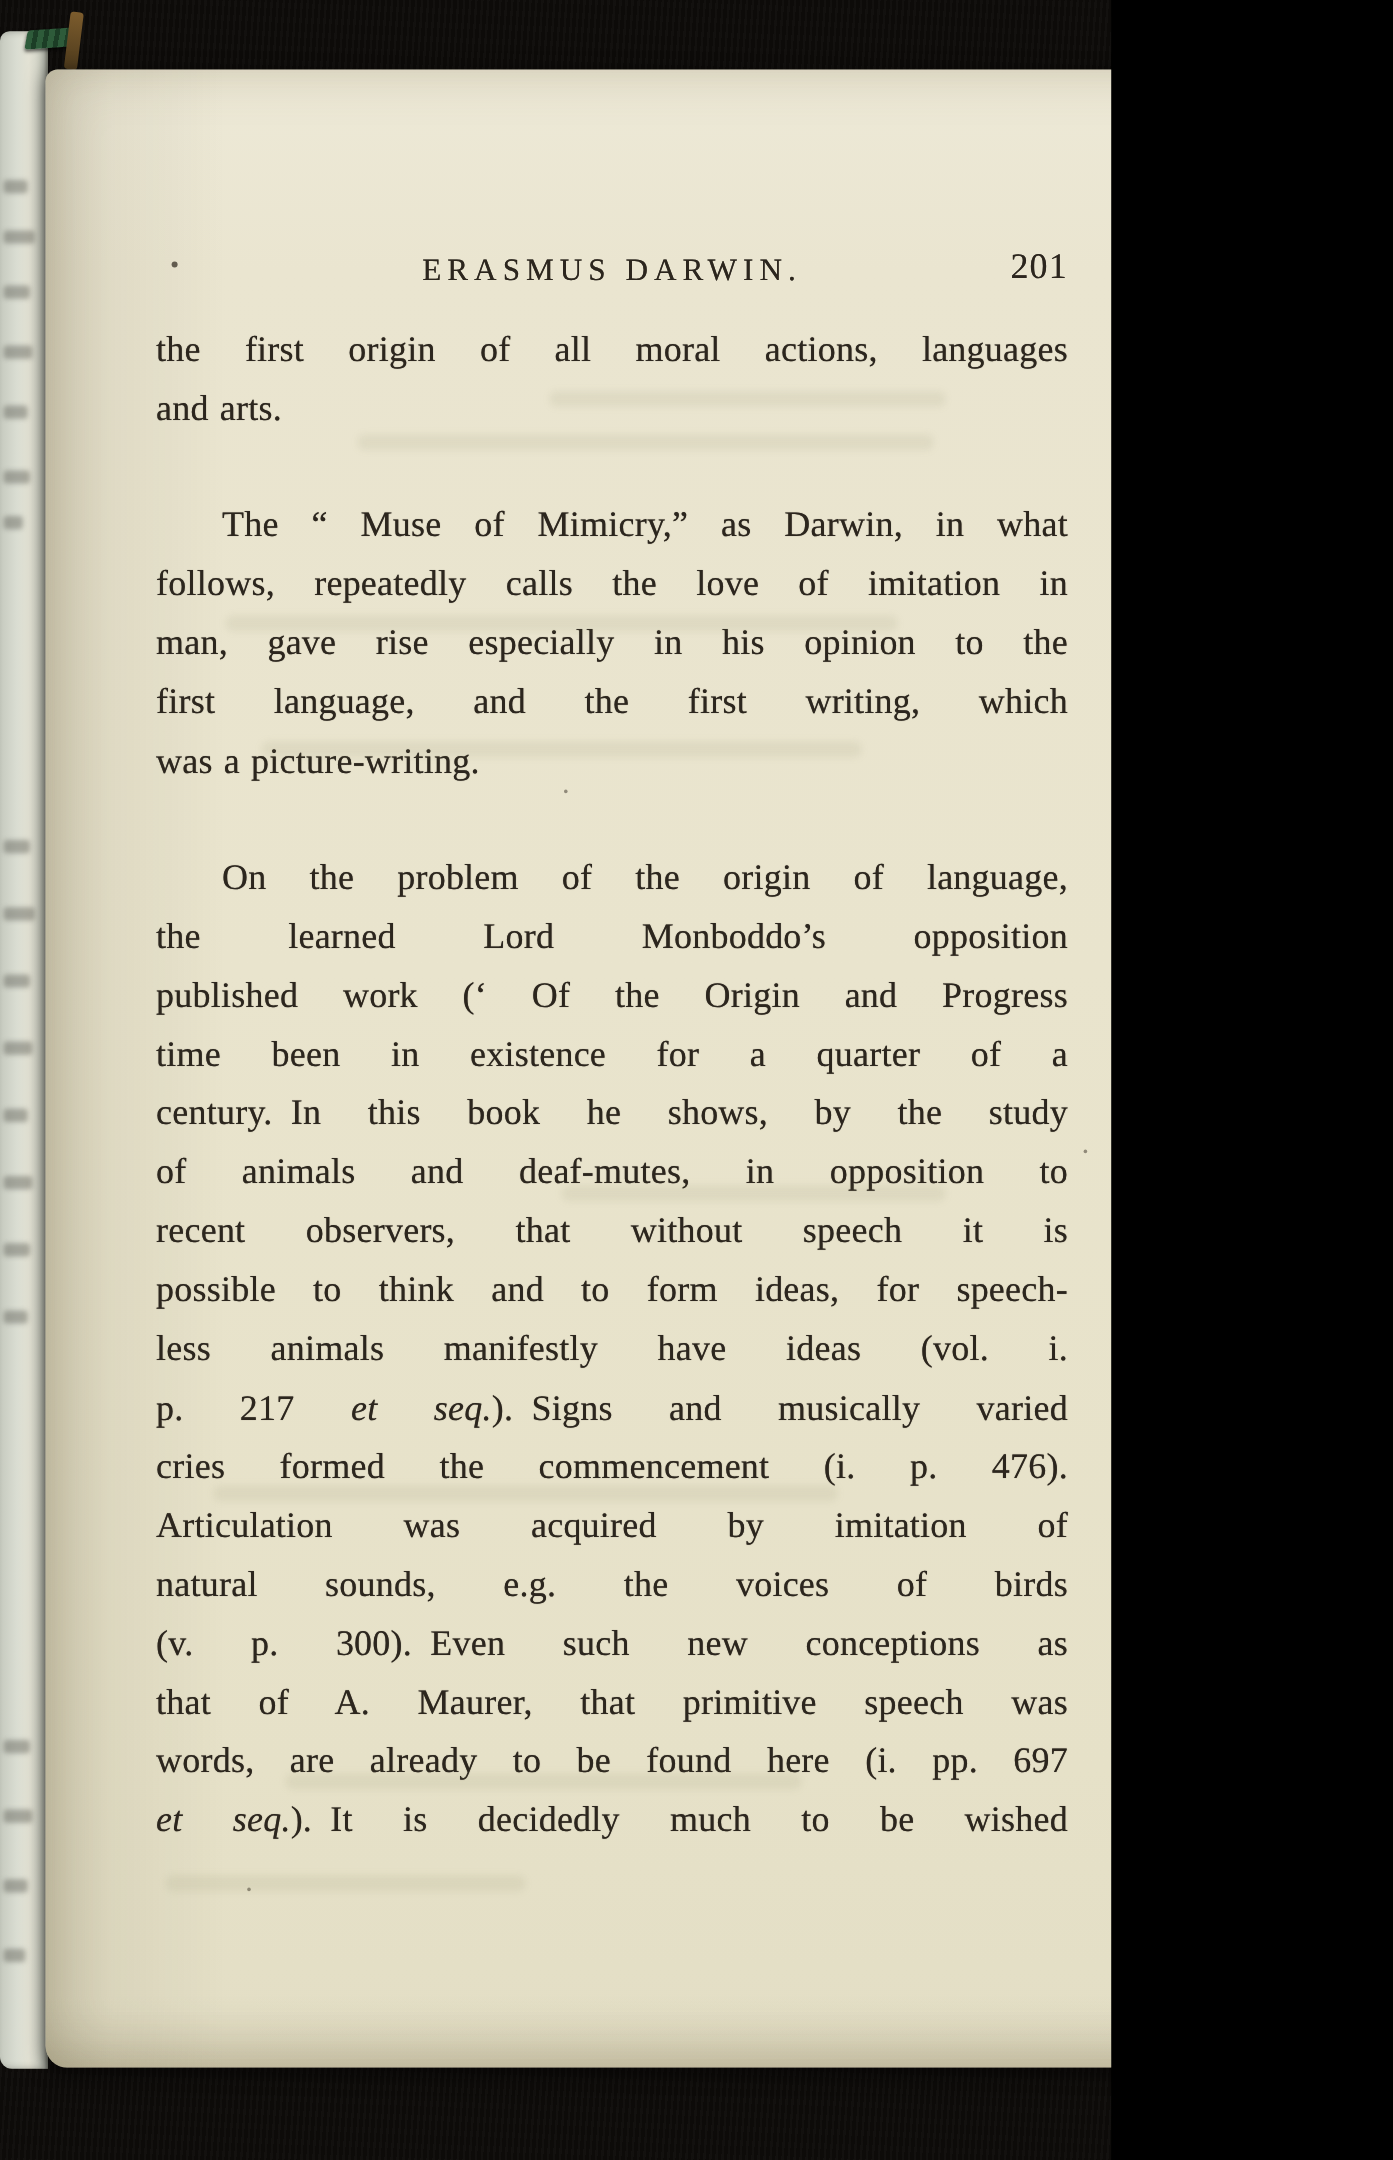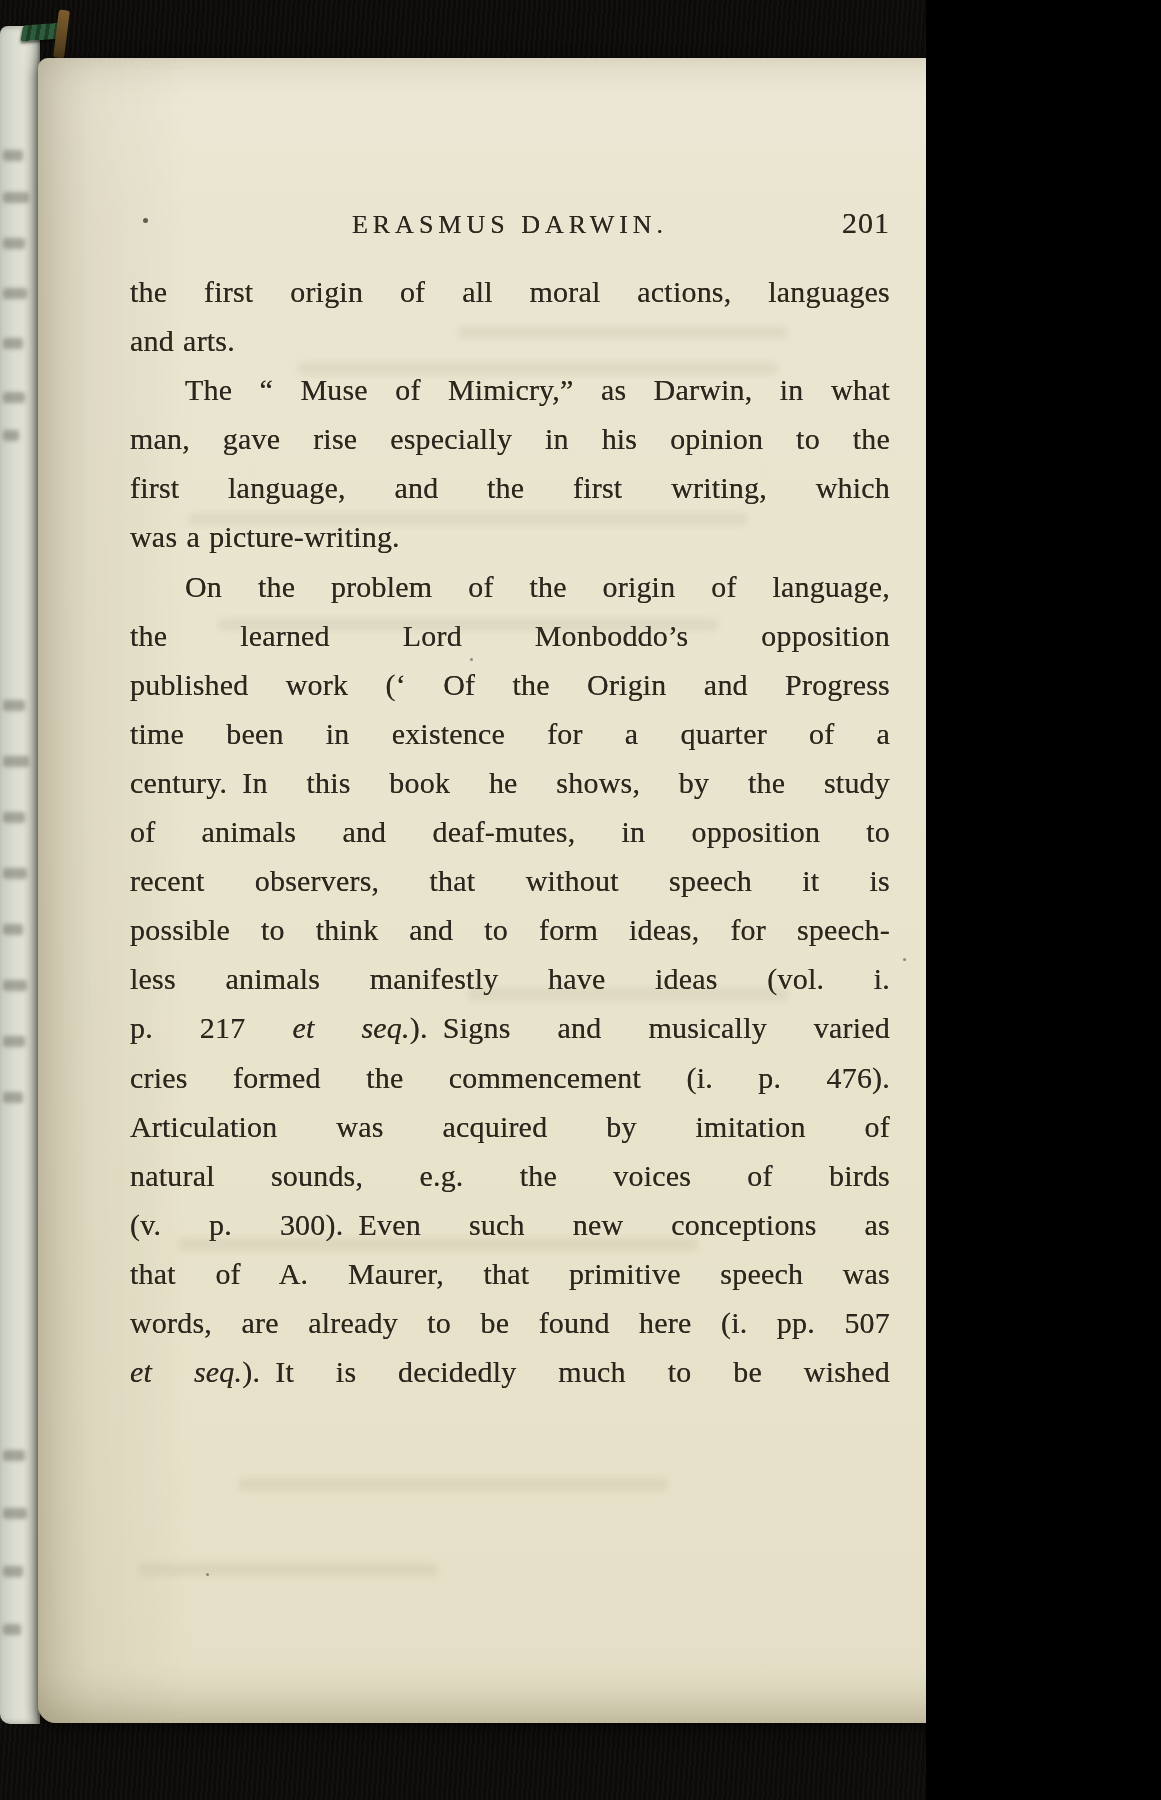--- a/index.html
+++ b/index.html
@@ -72,21 +72,21 @@
     text-shadow:0 0 0.5px rgba(44,38,30,0.8);
   }
   .page-body{
     position:absolute;top:209px;left:92px;width:760px;
     font-size:30px;line-height:49.1px;color:var(--ink);
     word-spacing:1.5px;letter-spacing:0.2px;
     text-shadow:0 0 0.6px rgba(44,38,30,0.75);
   }
   .line{min-height:49.1px;}
   .line.just{text-align:justify;text-align-last:justify;}
-  .line.indent{text-indent:55px;}
+  .line.indent{text-indent:55px;margin-top:48px;}
   .it{font-style:italic;}
 </style>
 </head>
 <body>
 
 <div class="scene">
 
   <div class="side-strip"></div>
   <div class="headband"></div>
   <div class="strap"></div>
@@ -95,39 +95,40 @@
 
     <div class="header-row">
       <div class="running-title">ERASMUS DARWIN.</div>
       <div class="page-number">201</div>
     </div>
 
     <div class="page-body">
         <div class="line just"><span>the first origin of all moral actions, languages</span></div>
         <div class="line"><span>and arts.</span></div>
         <div class="line just indent"><span>The “ Muse of Mimicry,” as Darwin, in what</span></div>
+        <div class="line just"><span>follows, repeatedly calls the love of imitation in</span></div>
         <div class="line just"><span>man, gave rise especially in his opinion to the</span></div>
         <div class="line just"><span>first language, and the first writing, which</span></div>
         <div class="line"><span>was a picture-writing.</span></div>
         <div class="line just indent"><span>On the problem of the origin of language,</span></div>
         <div class="line just"><span>the learned Lord Monboddo’s opposition</span></div>
         <div class="line just"><span>published work (‘ Of the Origin and Progress</span></div>
         <div class="line just"><span>time been in existence for a quarter of a</span></div>
         <div class="line just"><span>century. In this book he shows, by the study</span></div>
         <div class="line just"><span>of animals and deaf-mutes, in opposition to</span></div>
         <div class="line just"><span>recent observers, that without speech it is</span></div>
         <div class="line just"><span>possible to think and to form ideas, for speech-</span></div>
         <div class="line just"><span>less animals manifestly have ideas (vol. i.</span></div>
         <div class="line just"><span>p. 217 </span><span class="it">et seq.</span><span>). Signs and musically varied</span></div>
         <div class="line just"><span>cries formed the commencement (i. p. 476).</span></div>
         <div class="line just"><span>Articulation was acquired by imitation of</span></div>
         <div class="line just"><span>natural sounds, e.g. the voices of birds</span></div>
         <div class="line just"><span>(v. p. 300). Even such new conceptions as</span></div>
         <div class="line just"><span>that of A. Maurer, that primitive speech was</span></div>
-        <div class="line just"><span>words, are already to be found here (i. pp. 507</span></div>
+        <div class="line just"><span>words, are already to be found here (i. pp. 697</span></div>
         <div class="line just"><span class="it">et seq.</span><span>). It is decidedly much to be wished</span></div>
       </div>
 
     <div class="speck" style="left:105px;top:160px;"></div>
     <div class="speck small" style="left:432px;top:600px;"></div>
     <div class="speck small" style="left:168px;top:1515px;"></div>
     <div class="speck small" style="left:865px;top:900px;"></div>
   <div class="show-through" style="left: 420px; top: 268px; width: 330px; height: 13px;"></div>
       <div class="show-through" style="left: 260px; top: 304px; width: 480px; height: 13px;"></div>
       <div class="show-through" style="left: 150px; top: 455px; width: 560px; height: 13px;"></div>

